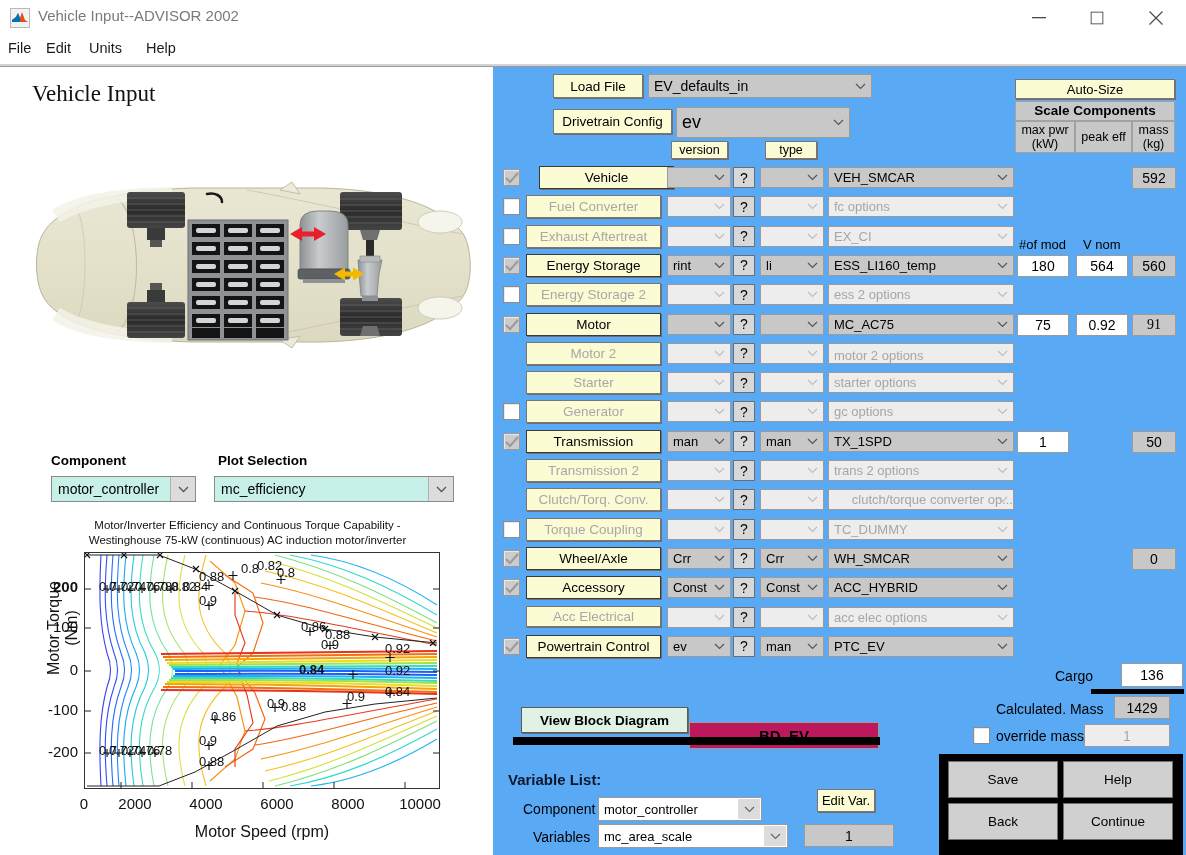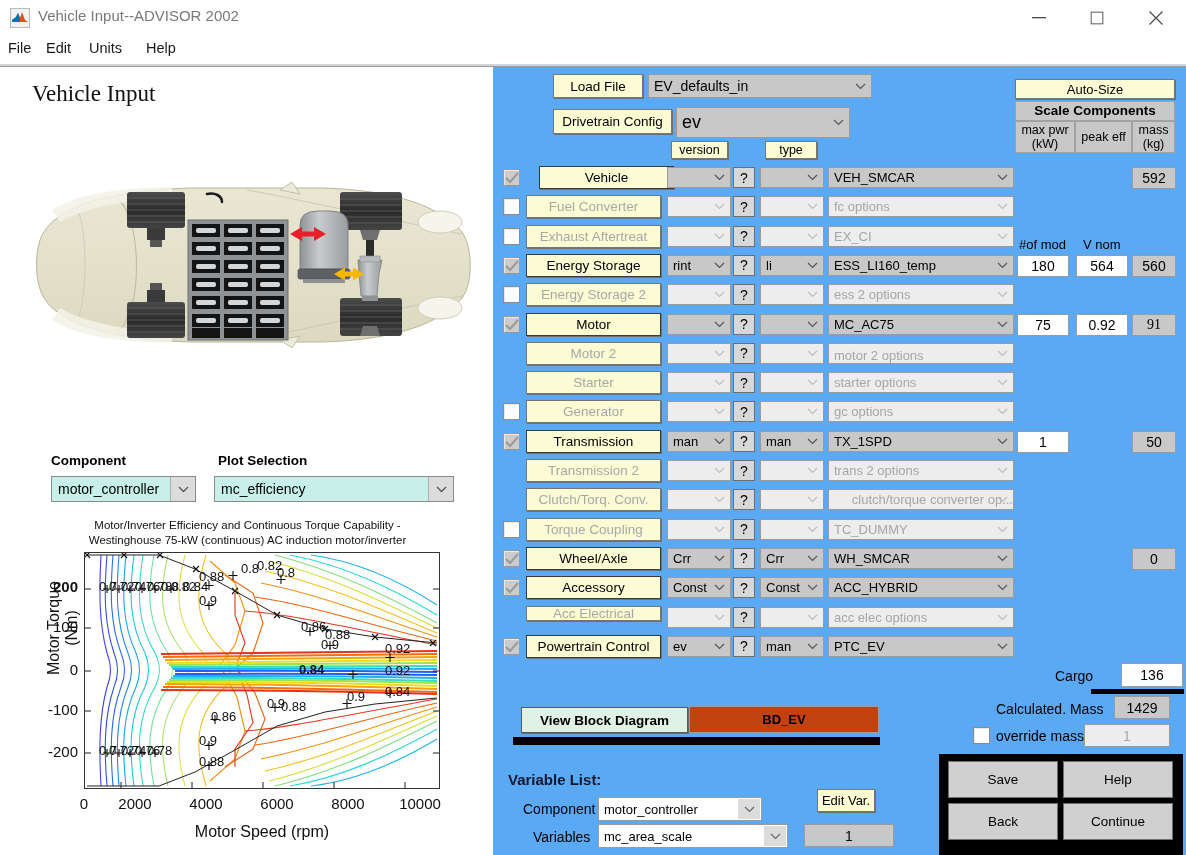--- a/index.html
+++ b/index.html
@@ -92,22 +92,22 @@
   .hdr-grey { position:absolute; background:#c8c8c8; border:1px solid #a2a2a2;
      display:flex; align-items:center; justify-content:center; text-align:center;
      font-size:12.5px; color:#000; line-height:14px; }
 
   .lbl-black { position:absolute; font-size:13px; color:#000; }
   .lbl-bold { position:absolute; font-size:15px; color:#0f172a; font-weight:bold; }
 
   .blackbar { position:absolute; background:#000; }
   .greybtn { position:absolute; background:#d0d0d0; border:1px solid #6f6f6f;
      font-size:13.5px; color:#000; display:flex; align-items:center; justify-content:center; }
-  .whitebox { position:absolute; background:#c2410c; border:1px solid #9b9b9b;
-     display:flex; align-items:center; justify-content:center; font-size:13px; font-weight:bold; color:#000; }
+  .whitebox { position:absolute; background:#be185d; border:1px solid #9b9b9b;
+     display:flex; align-items:center; justify-content:center; font-size:15px; font-weight:bold; color:#000;margin-top:16px; }
   .mintbtn { position:absolute; background:#dff2e4; border:1px solid #5a5a5a;
      box-shadow:1px 1px 0 #6a6a6a; font-size:13.5px; font-weight:bold; color:#000;
      display:flex; align-items:center; justify-content:center; }
   .combo-white { position:absolute; background:#fff; border:1px solid #9b9b9b;
      font-size:13px; color:#000; display:flex; align-items:center; padding-left:5px; }
   .combo-white .arrow { position:absolute; right:1px; top:1px; bottom:1px; width:22px;
      background:#dcdcdc; display:flex; align-items:center; justify-content:center; }
 </style>
 </head>
 <body>
@@ -981,21 +981,21 @@
           </span>
         </div>
         <div class="combo" style="left:335px; top:510.2px; width:186px; height:21px;">
           <span>ACC_HYBRID</span>
           <span class="arrow">
             <svg width="11" height="7">
               <path d="M1 1 L5.5 5.5 L10 1" stroke="#555" stroke-width="1.2" fill="none"></path>
             </svg>
           </span>
         </div>
-        <div class="btn-yellow dis" style="left:33px; top:538.5px; width:135px; height:15px;text-align:right;">Acc Electrical</div>
+        <div class="btn-yellow dis" style="left:33px; top:538.5px; width:135px; height:21px;text-align:right;">Acc Electrical</div>
         <div class="combo dis" style="left:174px; top:539.5px; width:64px; height:21px;">
           <span></span>
           <span class="arrow">
             <svg width="11" height="7">
               <path d="M1 1 L5.5 5.5 L10 1" stroke="#555" stroke-width="1.2" fill="none"></path>
             </svg>
           </span>
         </div>
         <div class="qbtn" style="left:240px; top:539.5px;">?</div>
         <div class="combo dis" style="left:267px; top:539.5px; width:64px; height:21px;">

